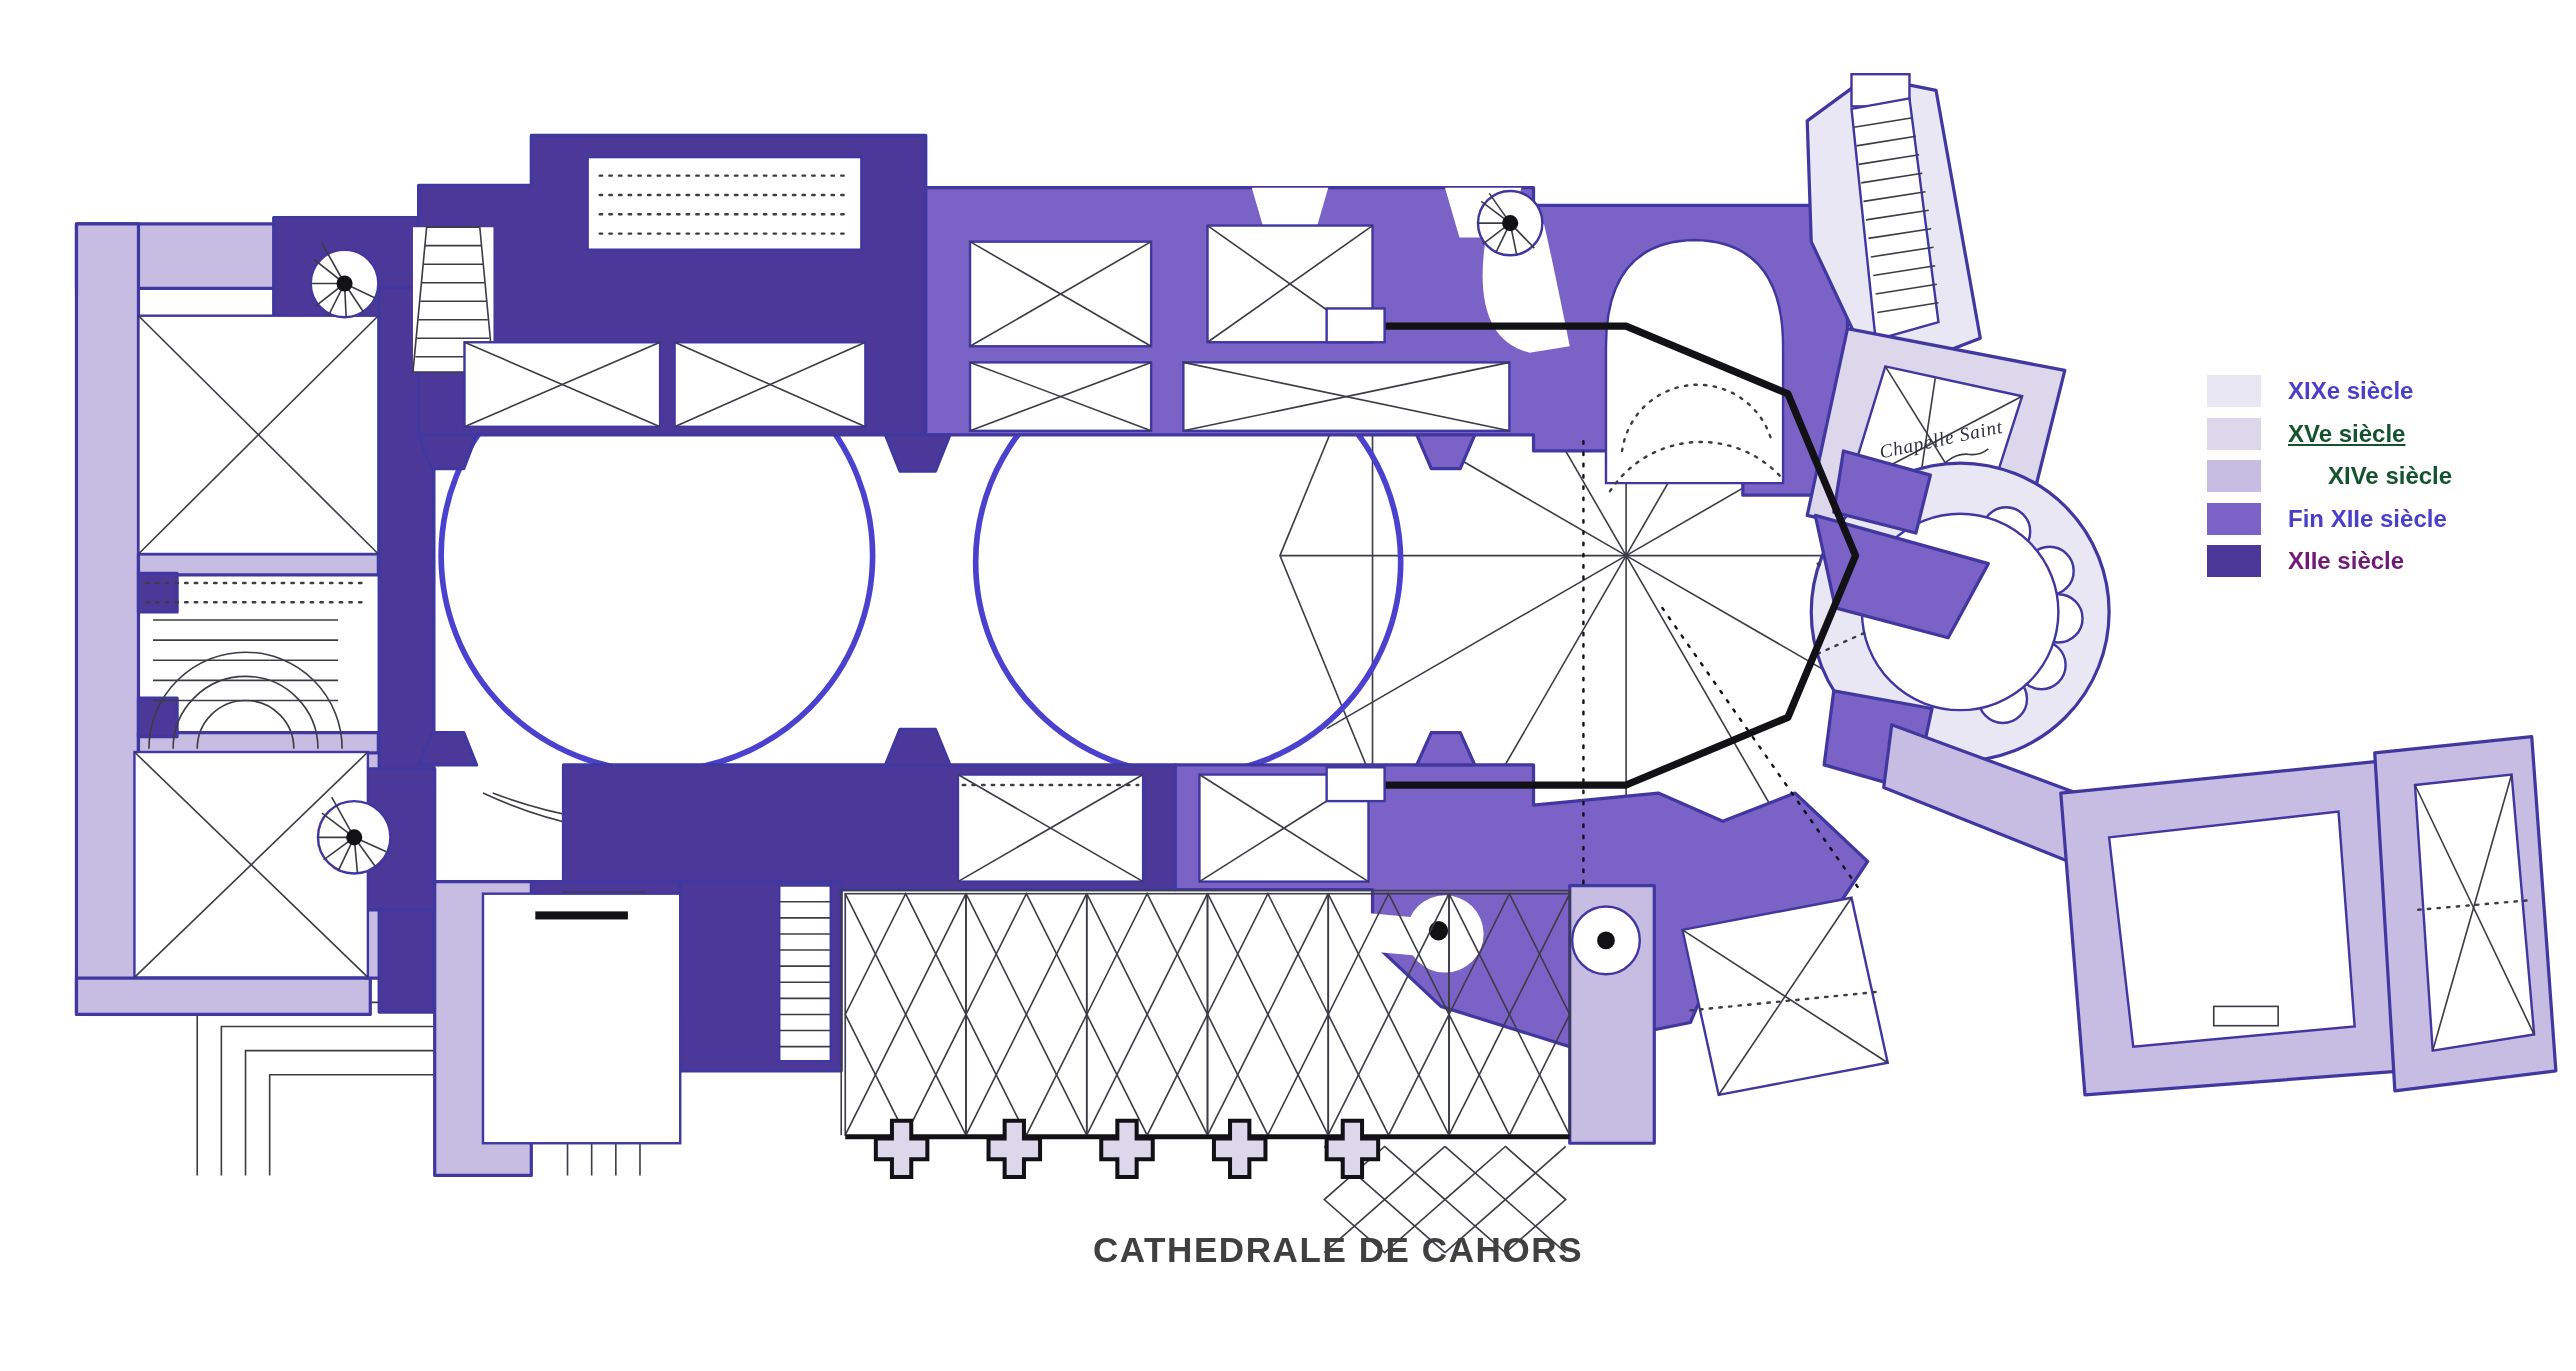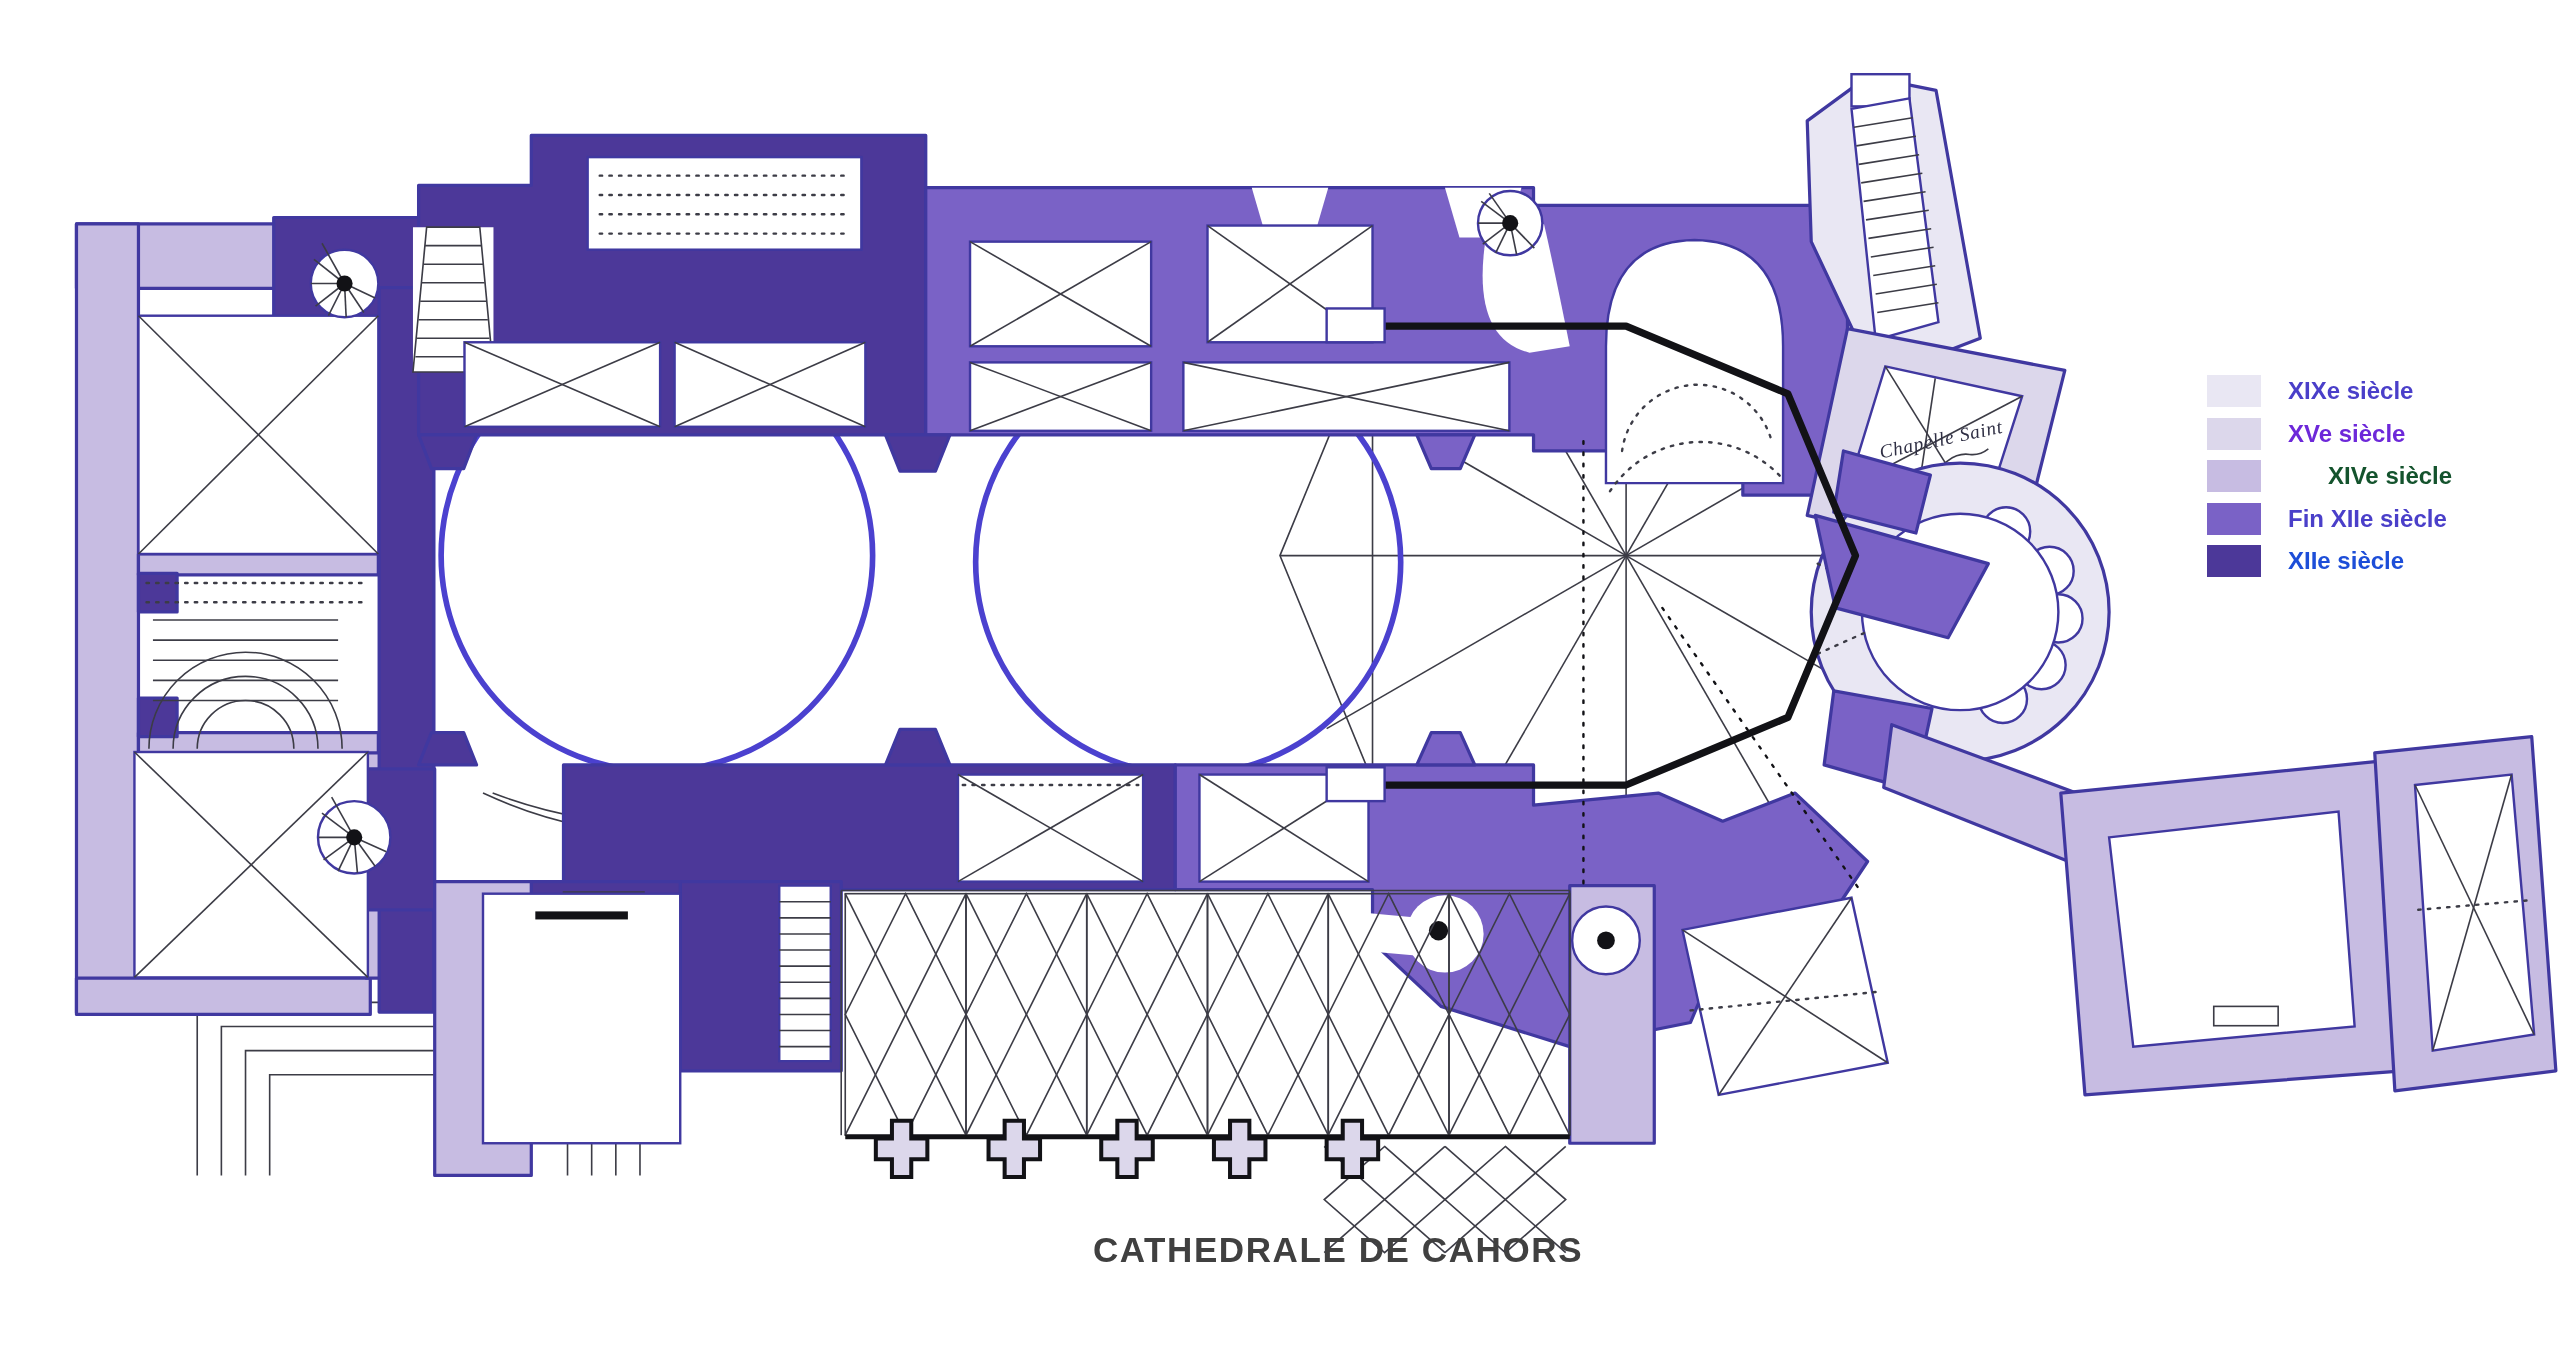--- a/index.html
+++ b/index.html
@@ -457,32 +457,32 @@
 
 </svg>
 
   <div class="legend">
     <div class="legend-row">
       <div class="legend-swatch" style="background-color: rgb(233, 231, 243);"></div>
       <div class="legend-label" style="color: rgb(74, 63, 201);">XIXe siècle</div>
     </div>
     <div class="legend-row">
       <div class="legend-swatch" style="background-color: rgb(220, 215, 235);"></div>
-      <div class="legend-label" style="color: #6d28d9;">XVe siècle</div>
+      <div class="legend-label" style="color: #14532d; text-decoration: underline;">XVe siècle</div>
     </div>
     <div class="legend-row">
       <div class="legend-swatch" style="background-color: rgb(199, 188, 226);"></div>
       <div class="legend-label" style="color: #14532d; margin-left: 40px;">XIVe siècle</div>
     </div>
     <div class="legend-row">
       <div class="legend-swatch" style="background-color: rgb(122, 98, 198);"></div>
       <div class="legend-label" style="color: rgb(74, 63, 201);">Fin XIIe siècle</div>
     </div>
     <div class="legend-row">
       <div class="legend-swatch" style="background-color: rgb(76, 56, 153);"></div>
-      <div class="legend-label" style="color: #1d4ed8;">XIIe siècle</div>
+      <div class="legend-label" style="color: #701a75;">XIIe siècle</div>
     </div>
   </div>
 
   <div class="title" style="color: #404040;">CATHEDRALE DE CAHORS</div>
 
 </div>
 
 
 </body></html>

